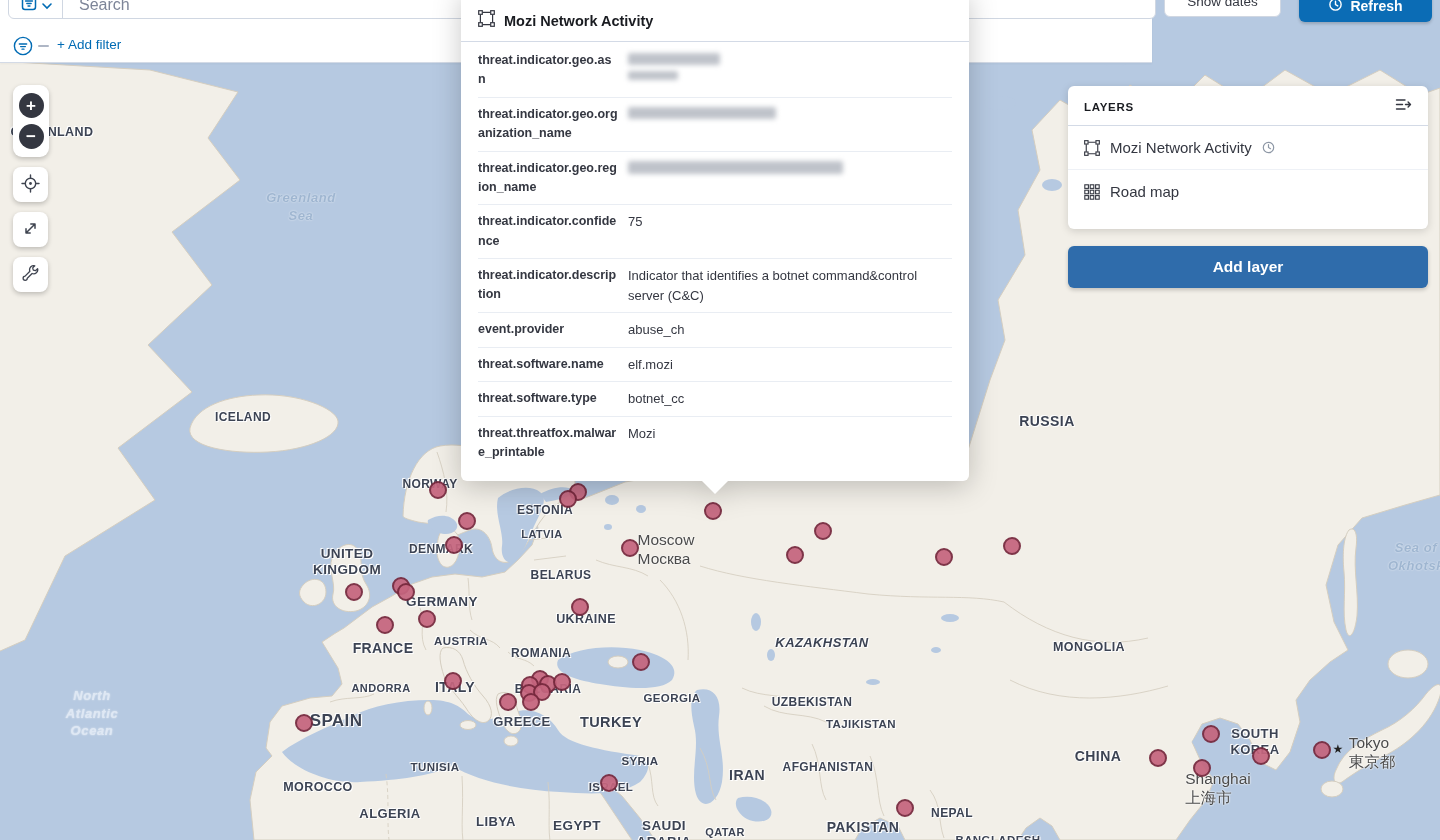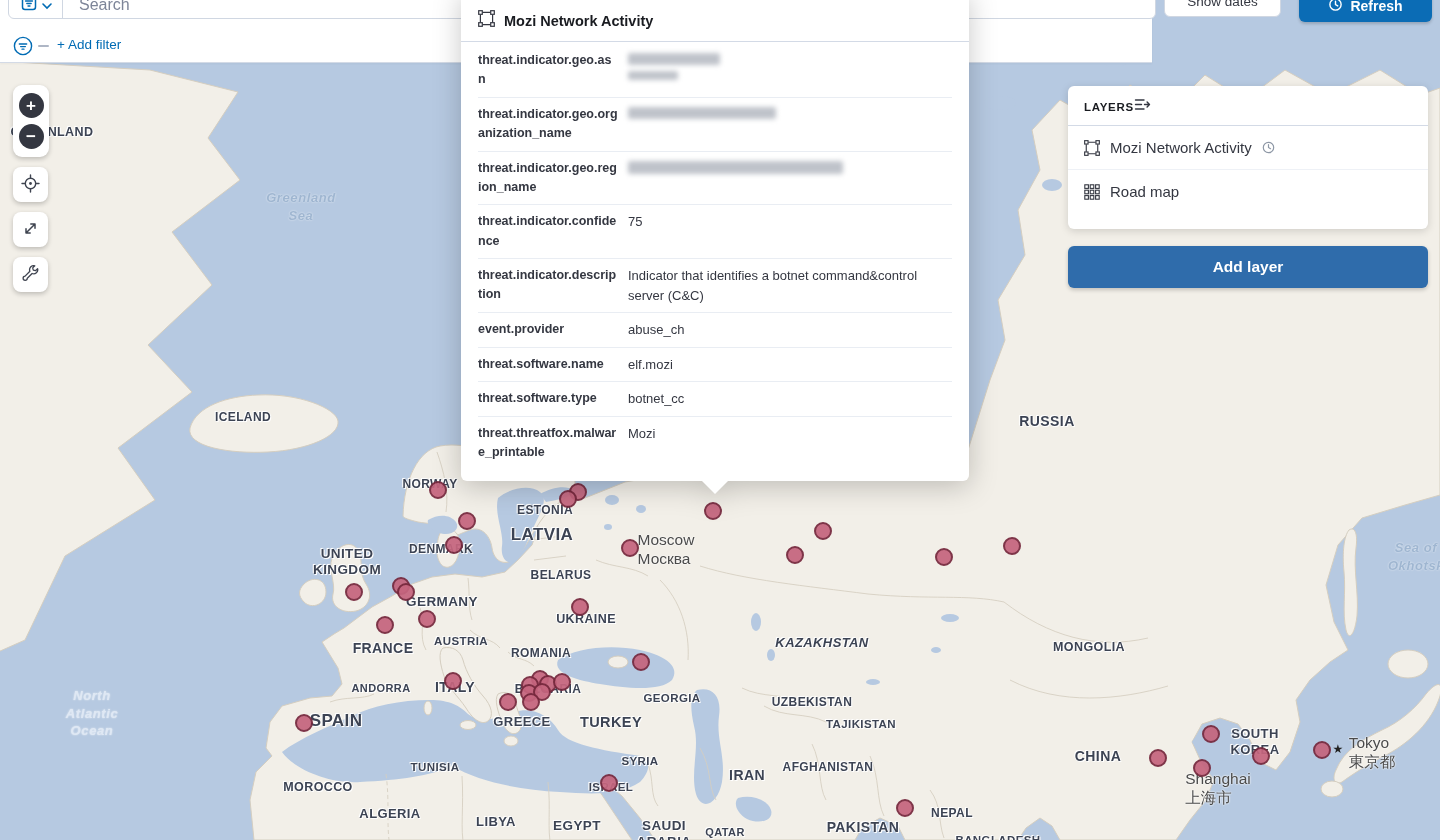--- a/index.html
+++ b/index.html
@@ -70,21 +70,21 @@
   .prow:last-child{border-bottom:none;}
   .plabel{width:140px;flex:none;font-size:12.5px;font-weight:bold;color:#343741;line-height:1.55;word-break:break-all;}
   .pvalue{flex:1;font-size:13px;color:#343741;line-height:1.5;display:flex;flex-direction:column;gap:4px;justify-content:flex-start;}
   .pvalue.text{display:block;}
   .pill{display:block;background:#bfc3ca;border-radius:2px;filter:blur(2.5px);margin-top:2px;}
   .popup-pointer{position:absolute;left:240px;bottom:-13px;width:0;height:0;
     border-left:14px solid transparent;border-right:14px solid transparent;border-top:14px solid #fff;}
   
   .layers-panel{position:absolute;left:1068px;top:86px;width:360px;background:#fff;border-radius:6px;
     z-index:7;box-shadow:0 2px 8px rgba(0,0,0,.15);padding-bottom:16px;}
-  .layers-header{display:flex;align-items:center;justify-content:flex-start;padding:11px 16px 9px;}
+  .layers-header{display:flex;align-items:center;justify-content:space-between;padding:11px 16px 9px;}
   .layers-title{font-size:11.5px;font-weight:bold;letter-spacing:.7px;color:#1a1c21;}
   .layers-divider{height:1px;background:#d3dae6;}
   .layer-row{display:flex;align-items:center;gap:10px;padding:13px 16px;border-bottom:1px solid #eef1f6;cursor:pointer;}
   .layer-row:last-child{border-bottom:none;}
   .layer-label{font-size:15px;color:#343741;}
   .add-layer-btn{position:absolute;left:1068px;top:246px;width:360px;height:42px;border:none;border-radius:6px;
     background:var(--add-layer-button,#2f6cab);color:#fff;font-size:15.5px;font-weight:600;z-index:7;cursor:pointer;
     box-shadow:0 2px 4px rgba(0,0,0,.2);font-family:inherit;}
   
   .map-controls{position:absolute;left:13px;top:85px;z-index:6;display:flex;flex-direction:column;gap:10px;}
@@ -177,21 +177,21 @@
     <path class="cborder" d="M742,688 C762,698 786,694 808,702"></path>
     <path class="cborder" d="M470,630 C480,640 492,638 500,648 M508,652 C516,660 526,658 534,666"></path>
   </g>
 </svg>
 
 <div class="label-layer" id="labels-host">
     <div class="country-label" style="left: 52px; top: 133px; font-size: 12.5px;">GREENLAND</div>
     <div class="country-label" style="left: 243px; top: 417px; font-size: 12px;">ICELAND</div>
     <div class="country-label" style="left: 430px; top: 484px; font-size: 12px;">NORWAY</div>
     <div class="country-label" style="left: 545px; top: 510px; font-size: 12px;">ESTONIA</div>
-    <div class="country-label" style="left: 542px; top: 535px; font-size: 17px;">LATVIA</div>
+    <div class="country-label" style="left: 542px; top: 535px; font-size: 11px;">LATVIA</div>
     <div class="country-label" style="left: 441px; top: 549px; font-size: 12px;">DENMARK</div>
     <div class="country-label" style="left: 347px; top: 562px; font-size: 13.5px;">UNITED
 KINGDOM</div>
     <div class="country-label" style="left: 561px; top: 575px; font-size: 12px;">BELARUS</div>
     <div class="country-label" style="left: 442px; top: 602px; font-size: 13.5px;">GERMANY</div>
     <div class="country-label" style="left: 586px; top: 620px; font-size: 12.5px;">UKRAINE</div>
     <div class="country-label" style="left: 461px; top: 641px; font-size: 11.5px;">AUSTRIA</div>
     <div class="country-label" style="left: 383px; top: 649px; font-size: 14px;">FRANCE</div>
     <div class="country-label" style="left: 541px; top: 653px; font-size: 12px;">ROMANIA</div>
     <div class="country-label" style="left: 822px; top: 643px; font-size: 13px; font-style: italic;">KAZAKHSTAN</div>

